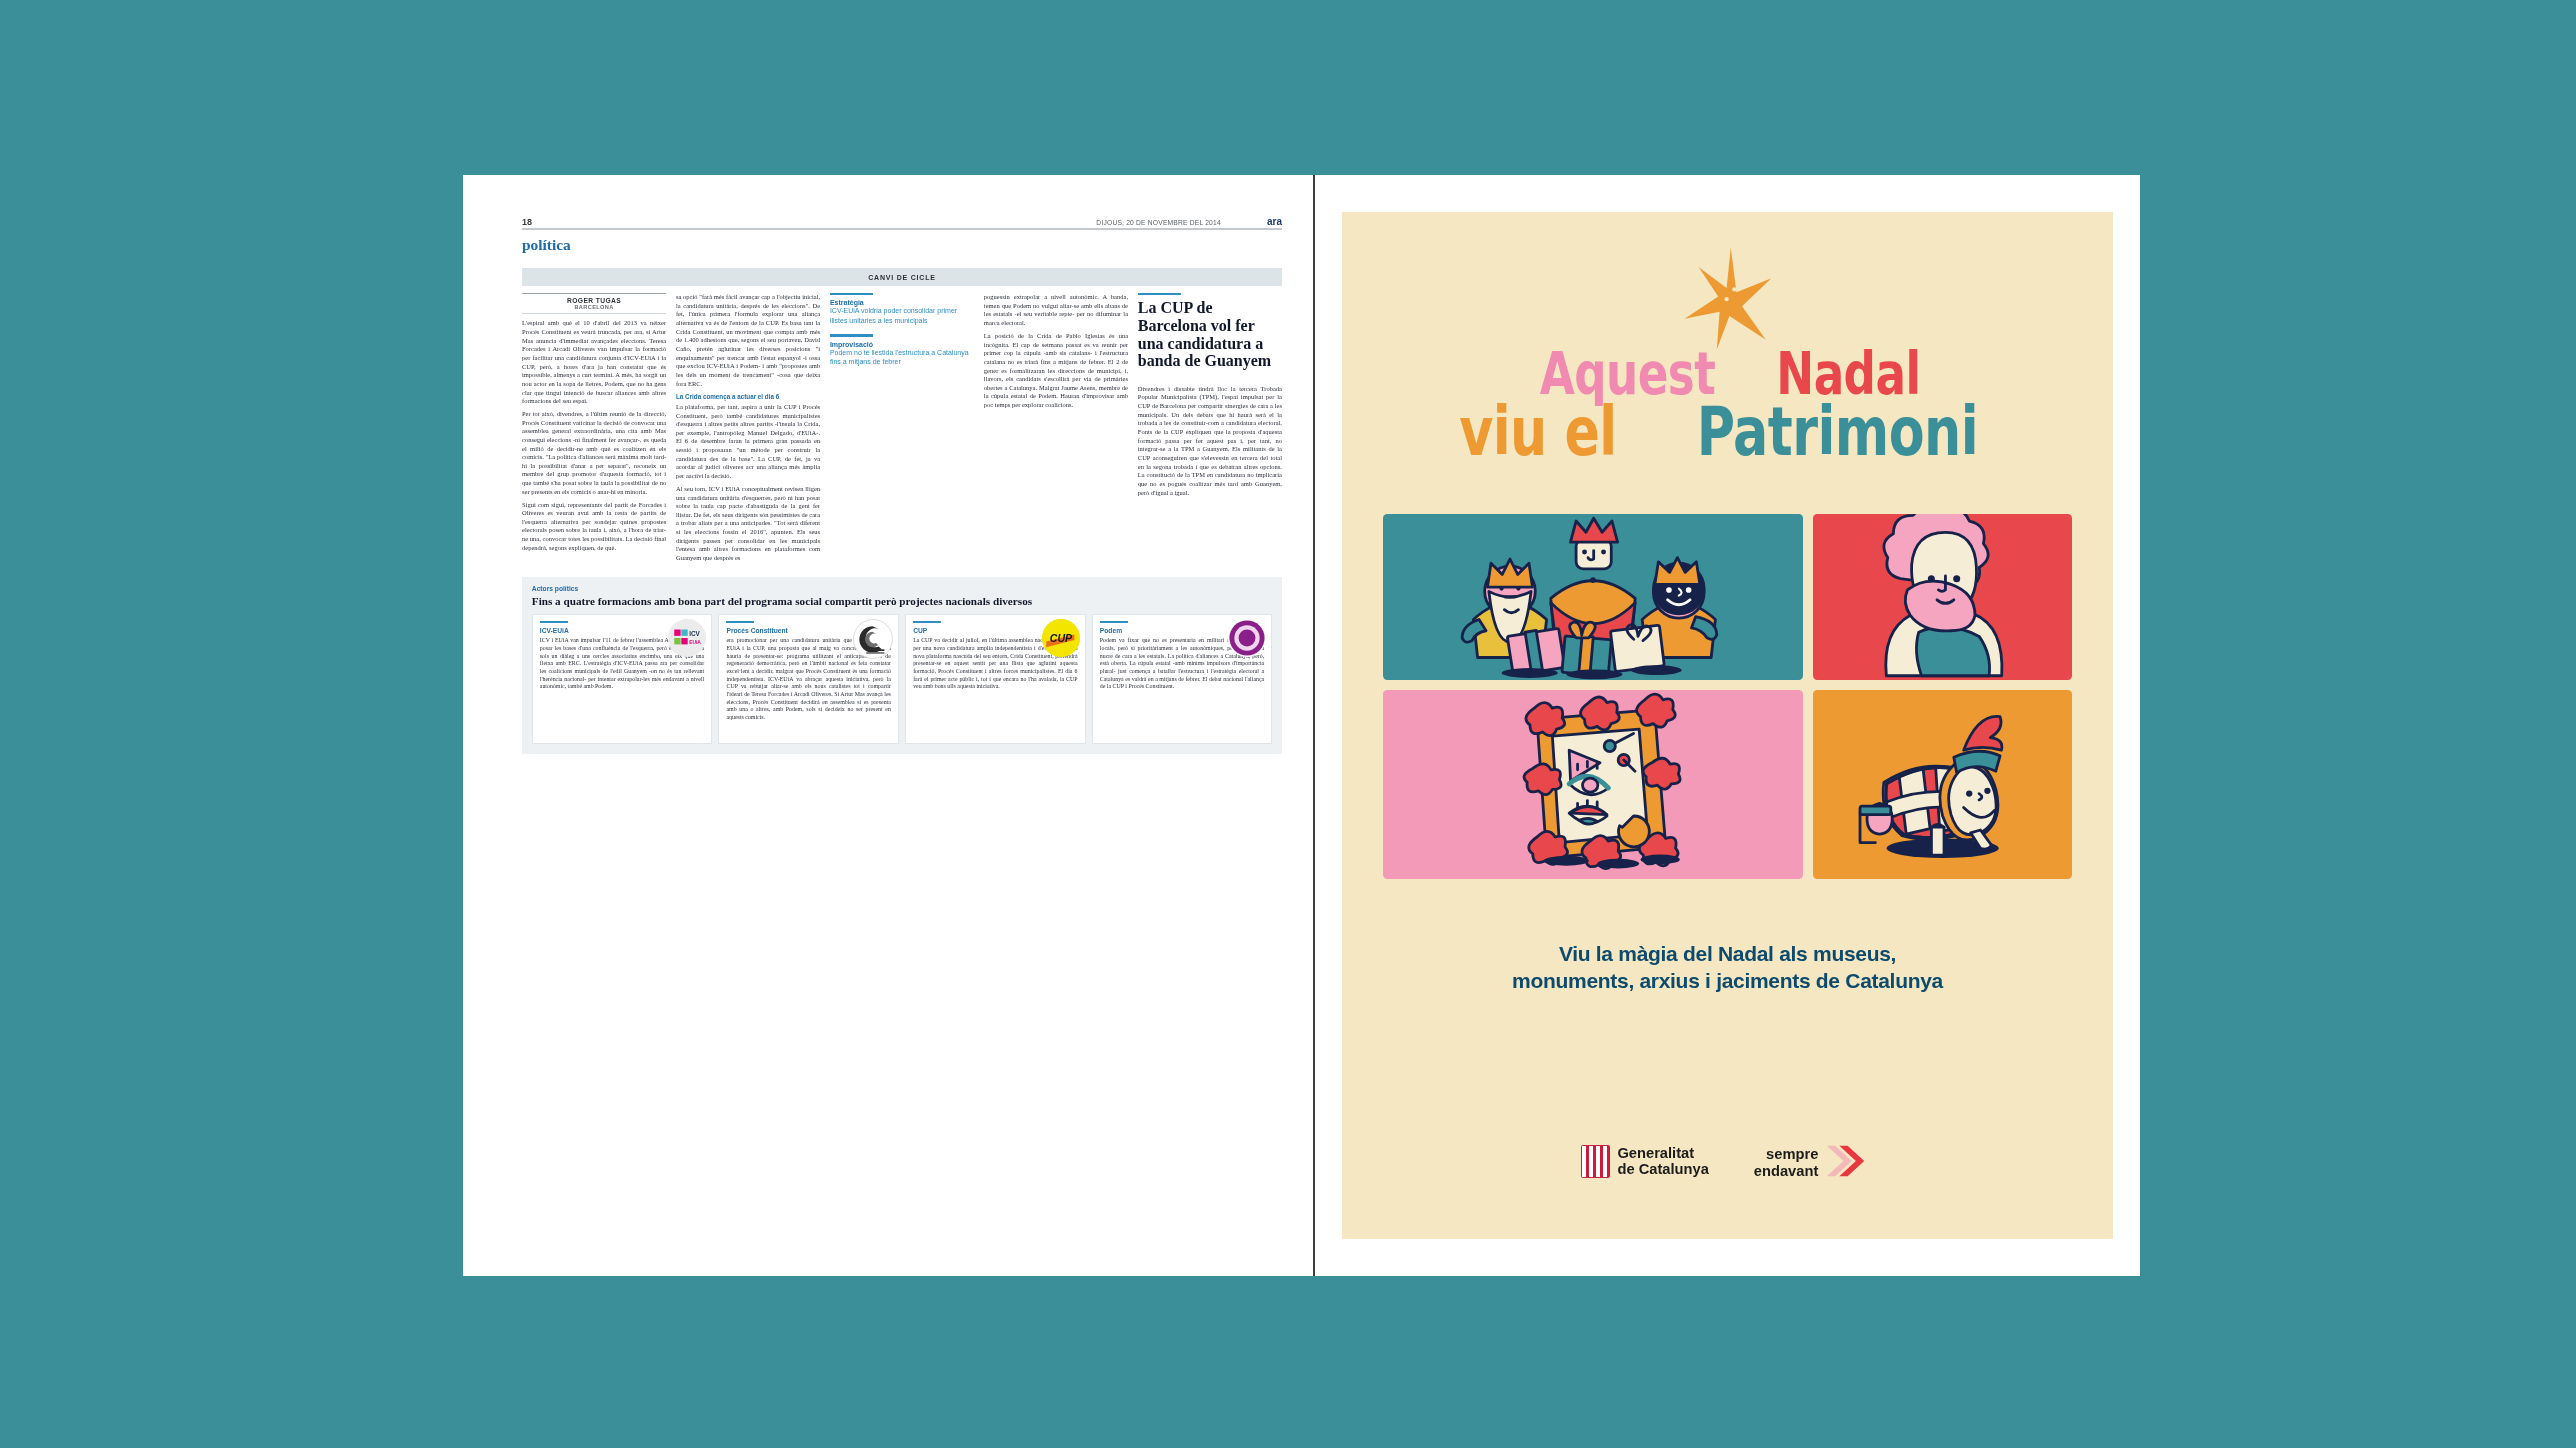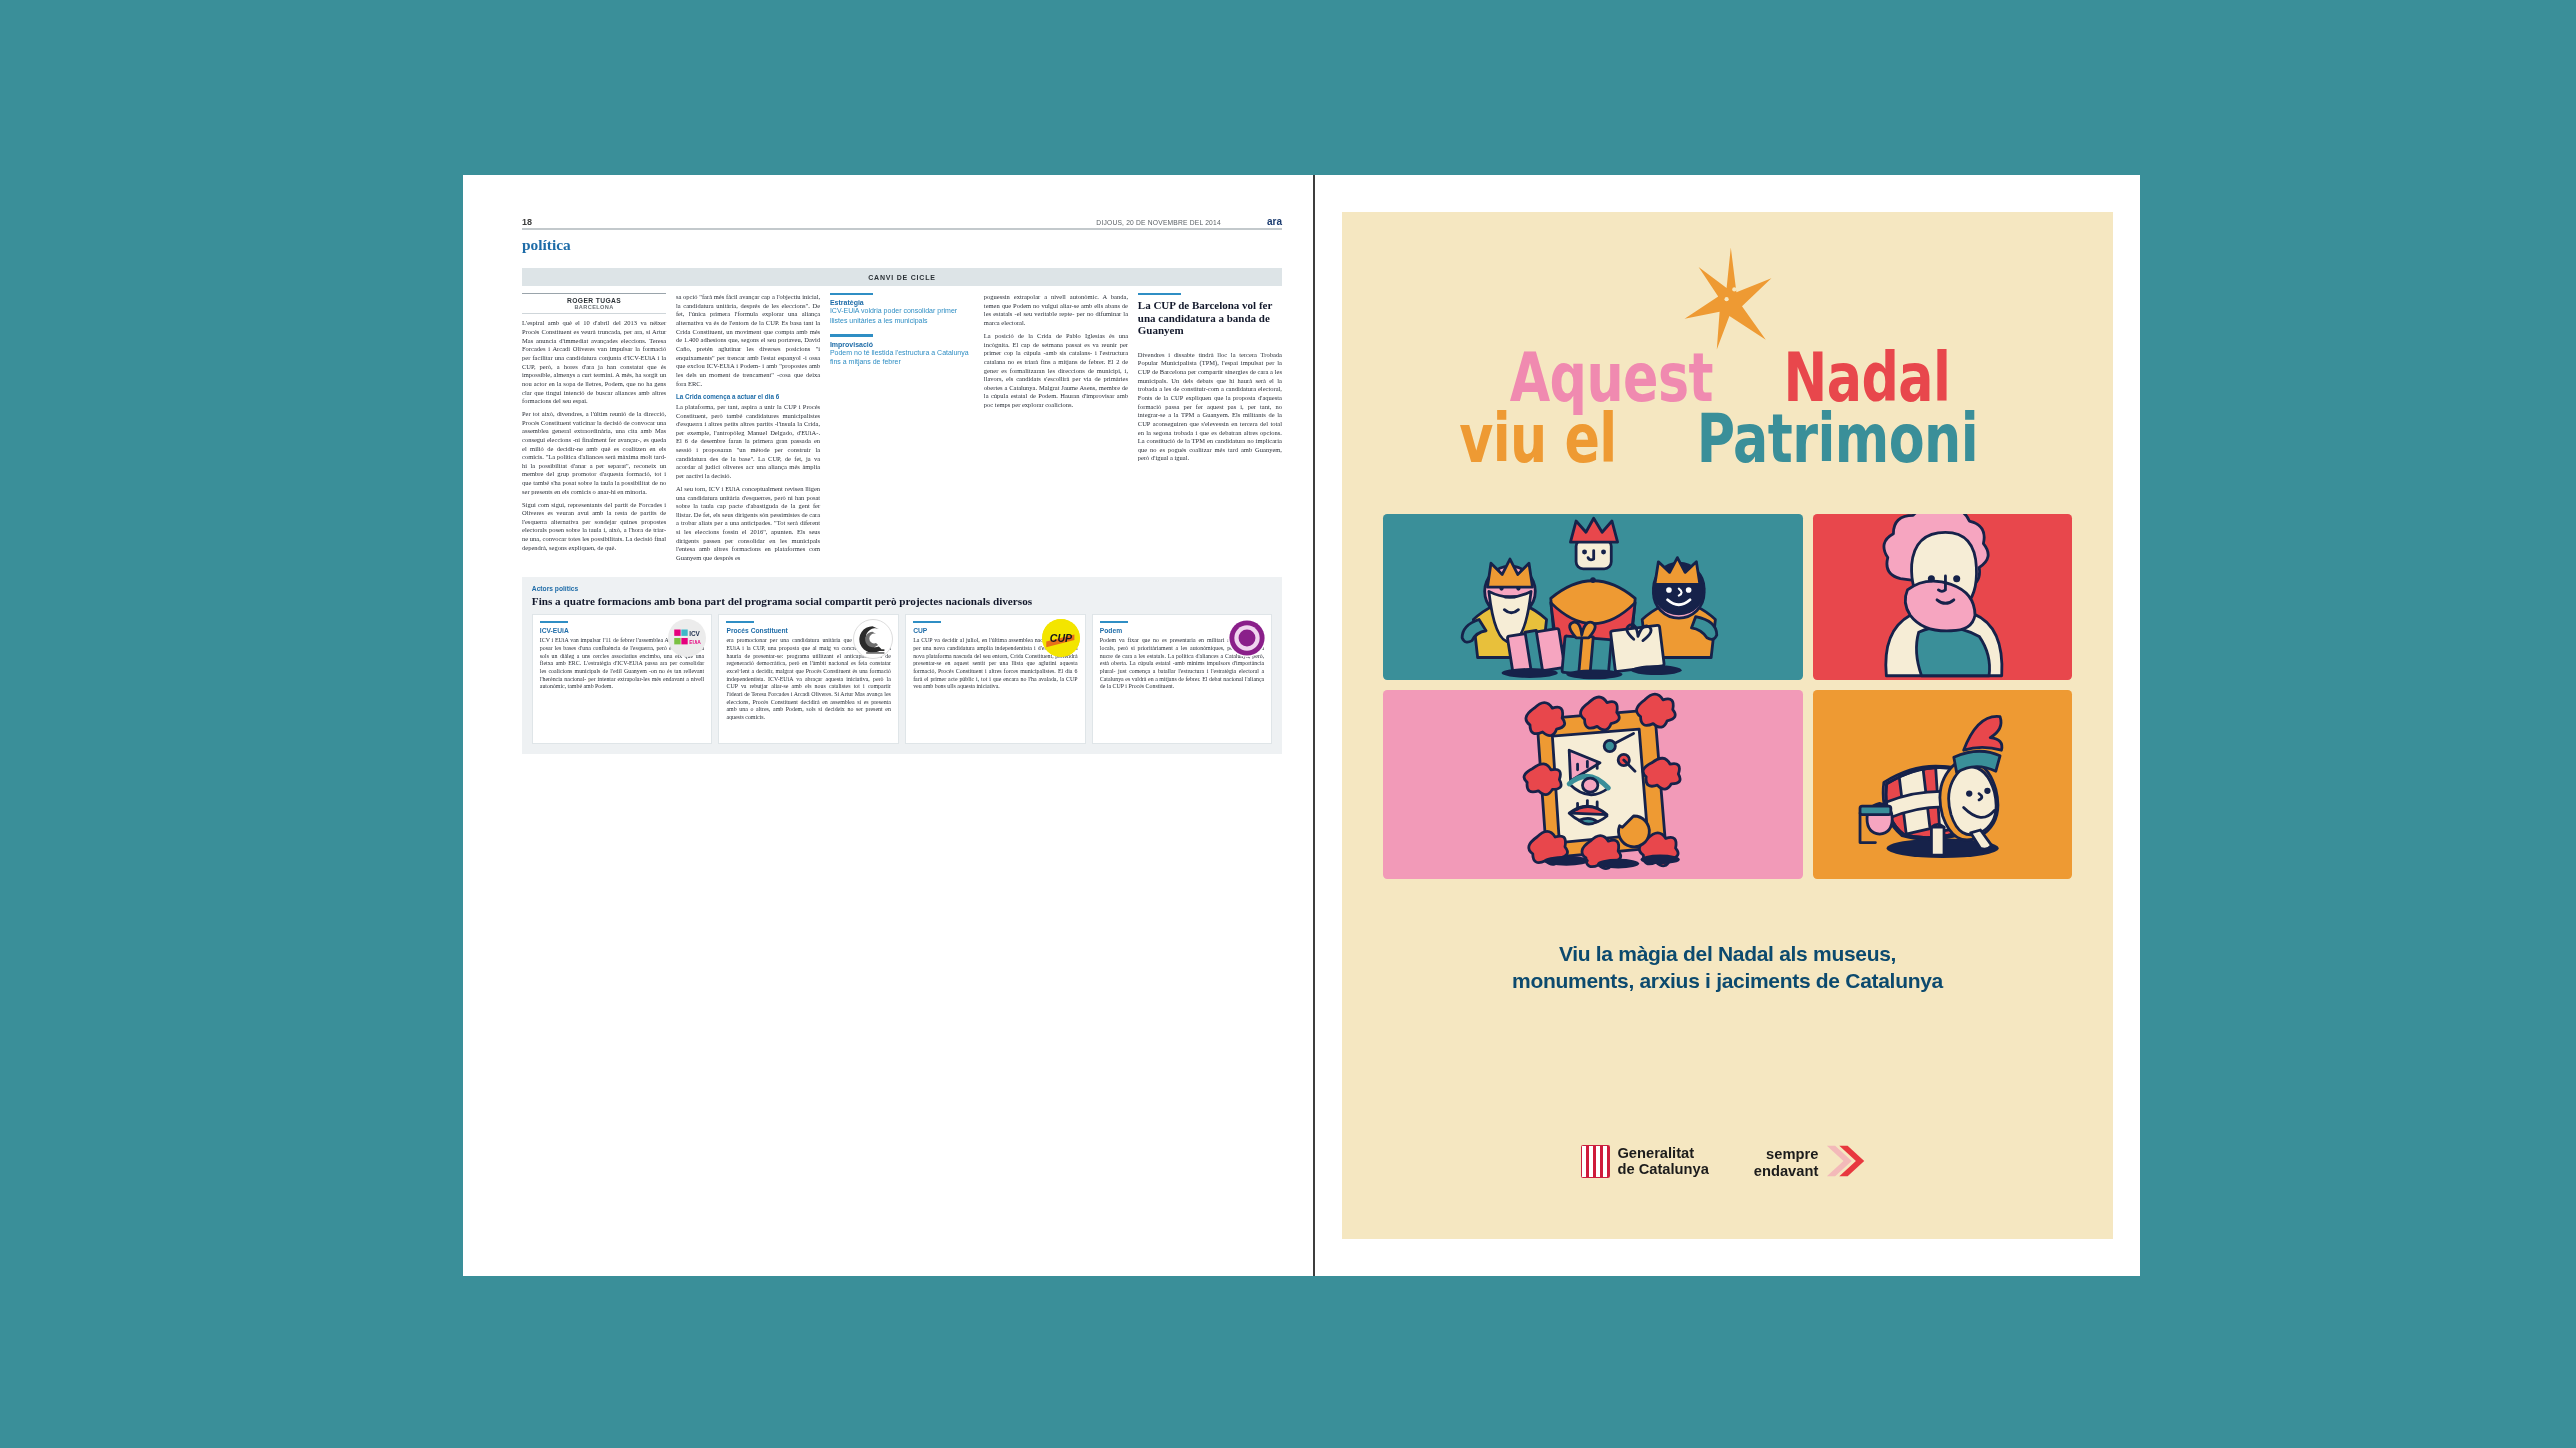--- a/index.html
+++ b/index.html
@@ -102,21 +102,21 @@
   .byline .pl{font-family:"Liberation Sans",sans-serif;font-size:5.6px;font-weight:bold;letter-spacing:0.4px;color:#6a7075;}
   .para{
     font-size:6.5px;line-height:1.33;color:#2a2f38;text-align:justify;
     margin:0 0 4.2px 0;font-family:"Liberation Serif",serif;hyphens:auto;
   }
   .subhd{
     font-family:"Liberation Sans",sans-serif;font-size:6.3px;font-weight:bold;
     color:#1e6ca8;margin:4.9px 0 2.8px;
   }
   .bigsub{
-    font-family:"Liberation Serif",serif;font-size:11px;font-weight:bold;
+    font-family:"Liberation Serif",serif;font-size:16px;font-weight:bold;
     color:#12182b;line-height:1.1;margin:0 0 15px;
   }
   .rule{height:2.1px;background:#2f8ec4;width:43px;margin-bottom:4.2px;}
 
   .factbox{margin-bottom:9.8px;}
   .factbox .t{
     font-family:"Liberation Sans",sans-serif;font-size:7px;font-weight:bold;color:#1e6ca8;
   }
   .factbox .d{
     font-family:"Liberation Sans",sans-serif;font-size:7px;color:#2f8ec4;line-height:1.3;
@@ -159,21 +159,21 @@
     overflow:hidden;
   }
   .star{
     position:absolute;left:50%;top:34px;transform:translateX(-50%);
   }
   .ptitle{
     position:absolute;left:0;right:0;top:137px;text-align:center;
     line-height:.86;
   }
   .ptitle .l1,.ptitle .l2{display:block;white-space:nowrap;}
-  .ptitle .l1{font-size:67px;}
+  .ptitle .l1{font-size:58px;}
   .ptitle .l2{font-size:67px;margin-top:2.8px;}
   .tw{
     font-family:"DejaVu Sans", sans-serif;font-weight:bold;
     letter-spacing:-0.7px;font-style:normal;
     display:inline-block;transform:scaleX(.78);transform-origin:center;
   }
   .c-pink{color:#f08ab0;}
   .c-red{color:#e8474c;}
   .c-orange{color:#ee9a33;}
   .c-teal{color:#3a8f99;}

